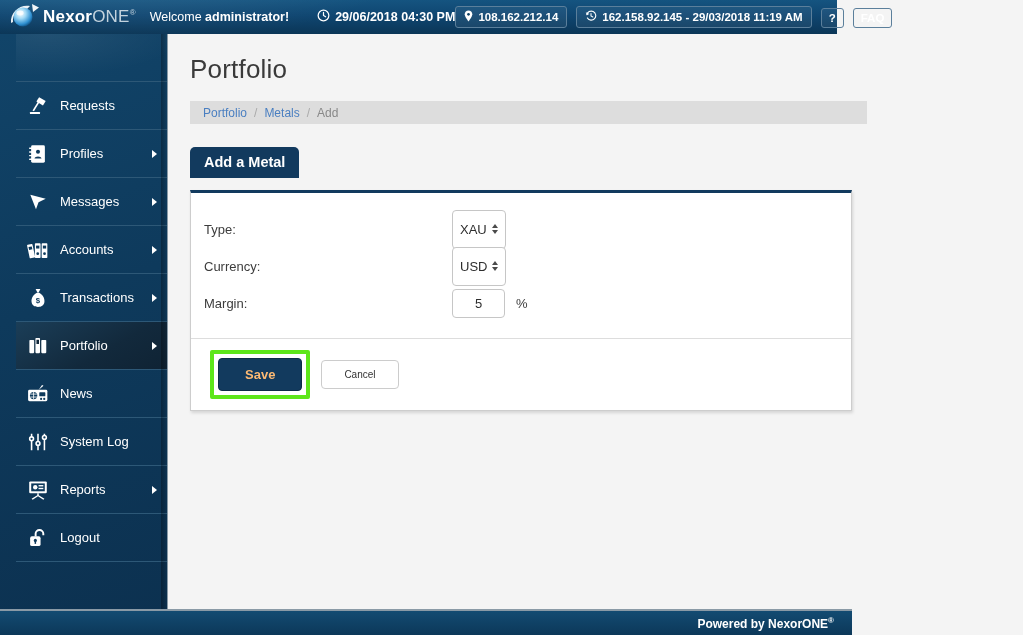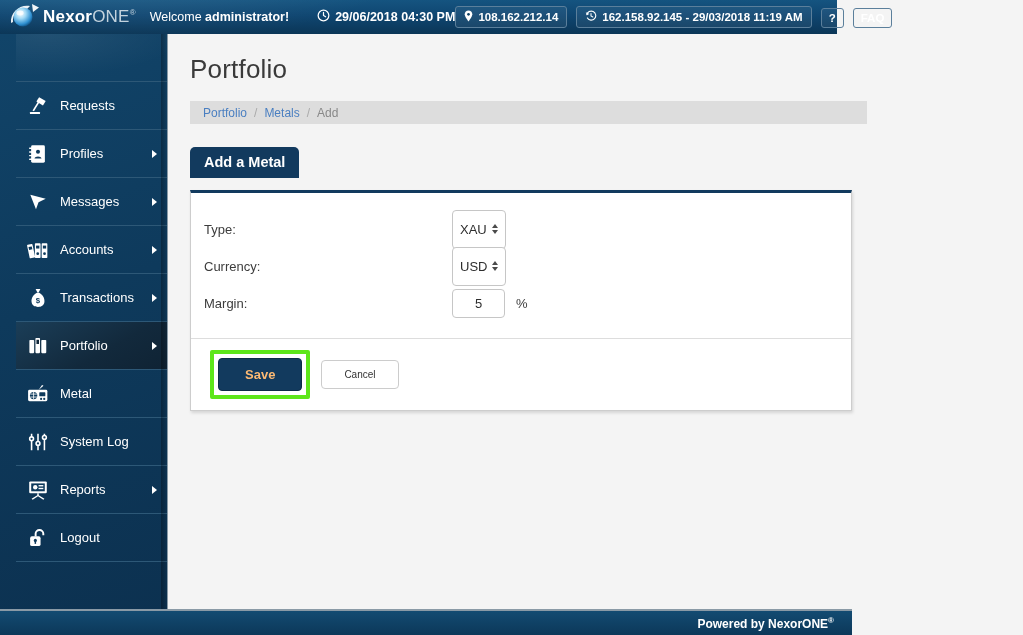--- a/index.html
+++ b/index.html
@@ -341,21 +341,21 @@
         <svg width="24" height="22" viewBox="0 0 26 24" fill="#ffffff">
           <path d="M17.4 2.2 L19 3 L13.6 7.6 Z"></path>
           <rect x="2.2" y="7.4" width="21" height="12.6" rx="1.6"></rect>
           <circle cx="8.2" cy="13.7" r="4" fill="#0e3a5c"></circle>
           <path d="M4.6 12.1 H11.8 M4.6 15.3 H11.8 M8.2 9.8 V17.6" stroke="#ffffff" stroke-width="0.9"></path>
           <rect x="14.4" y="10.2" width="6.6" height="4.2" rx="0.6" fill="#0e3a5c"></rect>
           <circle cx="16.4" cy="17.4" r="1.2" fill="#0e3a5c"></circle>
           <circle cx="19.8" cy="17.4" r="1.2" fill="#0e3a5c"></circle>
         </svg>
       </span>
-      <span class="nav-label">Metal</span>
+      <span class="nav-label">News</span>
     </div>
 
     <div class="nav-item">
       <span class="nav-icon">
         <svg width="22" height="22" viewBox="0 0 24 24" fill="none" stroke="#ffffff" stroke-width="1.7">
           <path d="M5 3 V21 M12 3 V21 M19 3 V21"></path>
           <circle cx="5" cy="8.5" r="2.1" fill="#0e3a5c"></circle>
           <circle cx="12" cy="13.5" r="2.1" fill="#0e3a5c"></circle>
           <circle cx="19" cy="7" r="2.1" fill="#0e3a5c"></circle>
         </svg>

